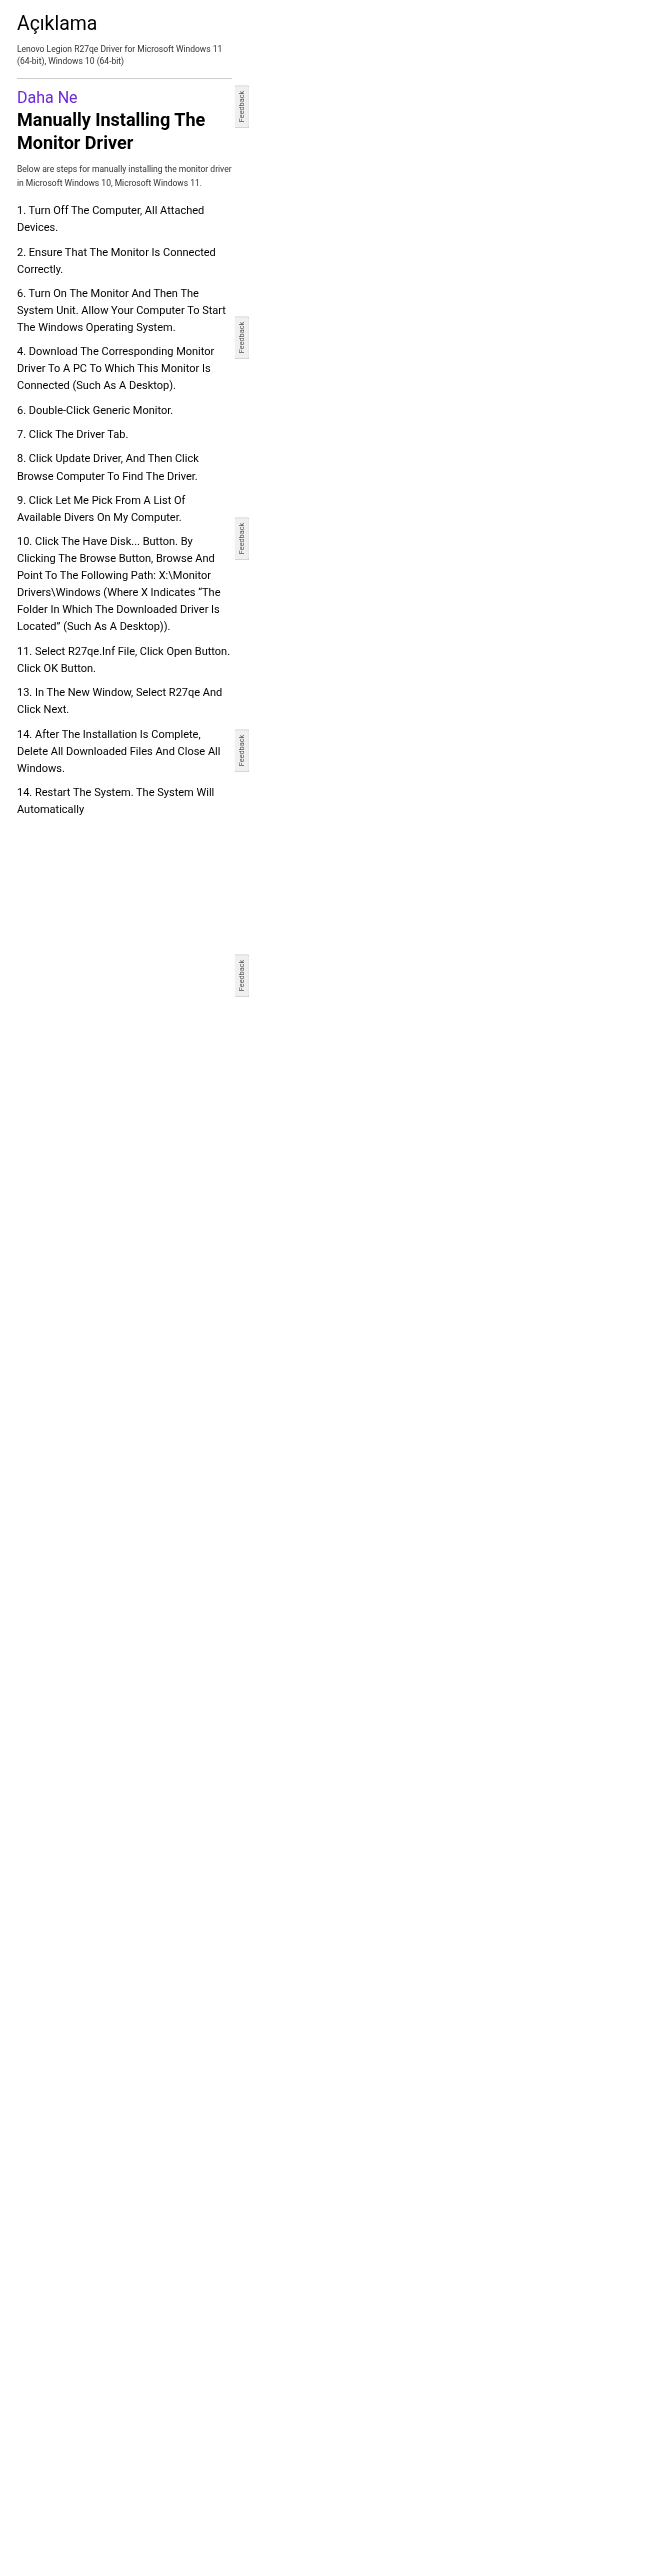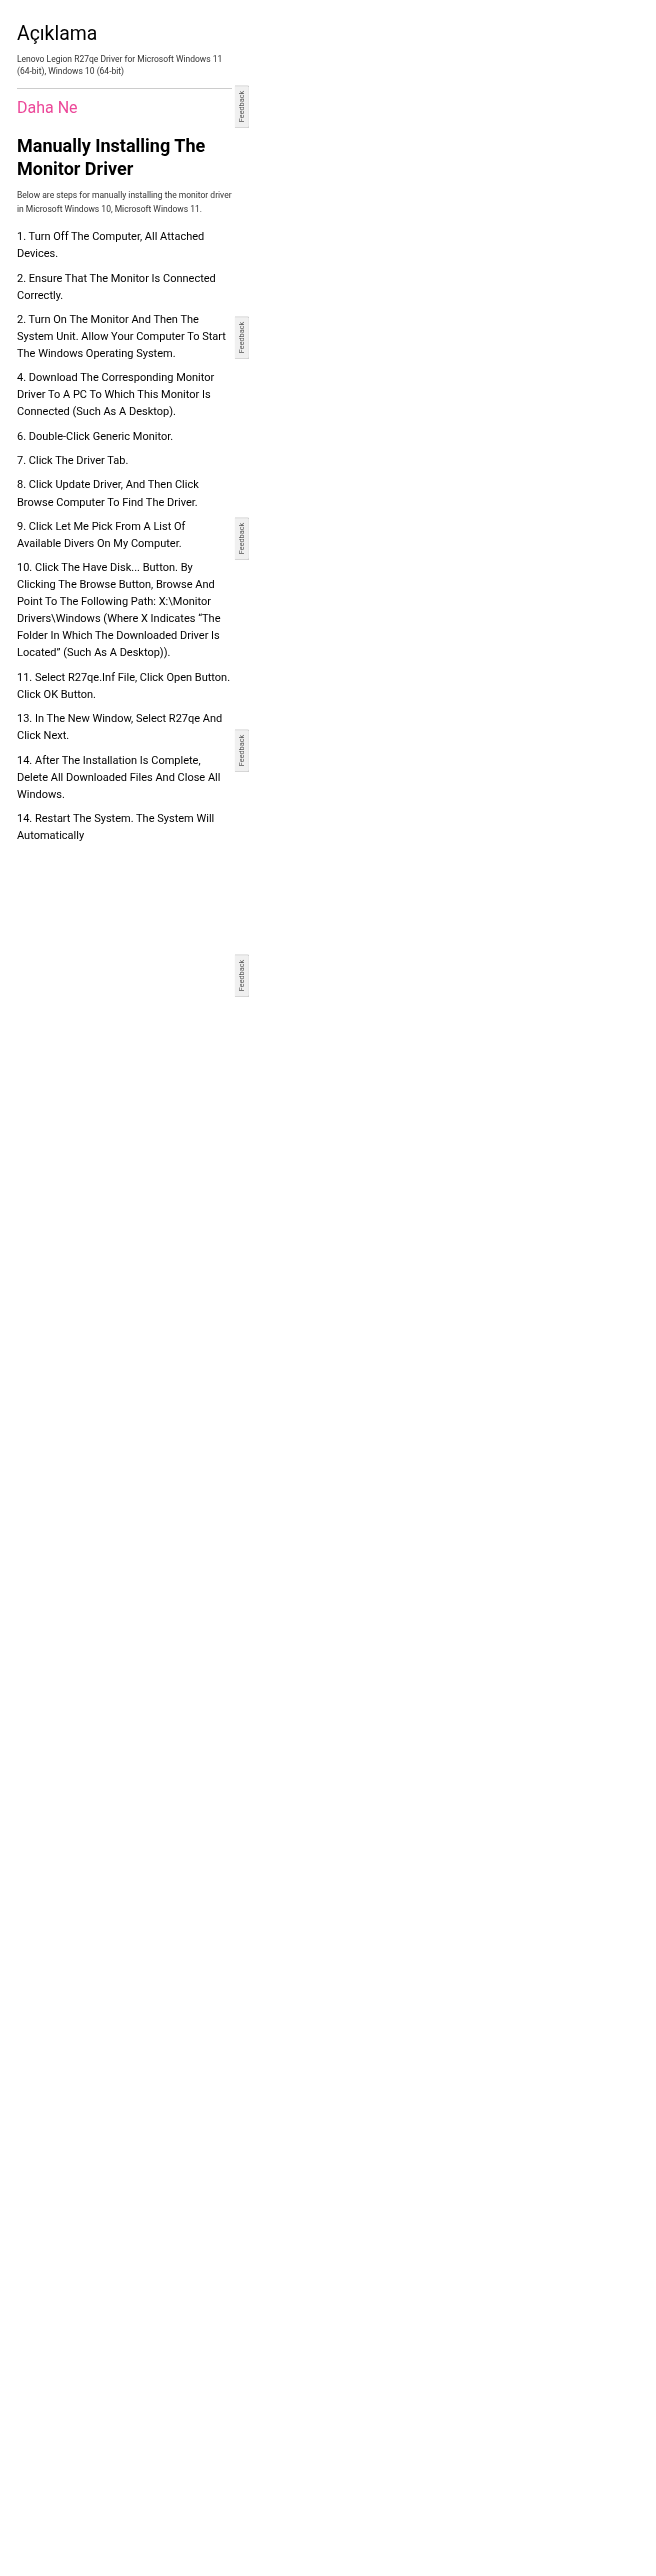--- a/index.html
+++ b/index.html
@@ -12,21 +12,21 @@
       font-family: -apple-system, BlinkMacSystemFont, 'Segoe UI', Roboto, sans-serif;
       background: #ffffff;
       color: #000000;
       width: 249px;
       min-height: 2576px;
       position: relative;
       overflow-x: hidden;
     }
 
     .page-container {
-      padding: 22px 17px;
+      padding: 12px 17px;
       position: relative;
     }
 
     .section-title {
       font-size: 19.4px;
       font-weight: 400;
       color: #000;
       margin-bottom: 7.3px;
       line-height: 1.2;
     }
@@ -40,22 +40,22 @@
 
     .divider {
       border: none;
       border-top: 0.6px solid #ccc;
       margin: 9.7px 0;
     }
 
     .section-header {
       font-size: 16px;
       font-weight: 400;
-      color: #ec4899;
-      margin-bottom: 16px;
+      color: #6d28d9;
+      margin-bottom: 0;
       line-height: 1.2;
     }
 
     .manual-title {
       font-size: 18px;
       font-weight: 700;
       color: #000;
       margin-bottom: 8.5px;
       line-height: 1.3;
     }
@@ -128,21 +128,21 @@
 
   <h2 class="section-header">Daha Ne</h2>
 
   <h3 class="manual-title">Manually Installing The Monitor Driver</h3>
 
   <p class="description-text">Below are steps for manually installing the monitor driver in Microsoft Windows 10, Microsoft Windows 11.</p>
 
   <div class="steps-container">
     <div class="step-item">1. Turn Off The Computer, All Attached Devices.</div>
     <div class="step-item">2. Ensure That The Monitor Is Connected Correctly.</div>
-    <div class="step-item">2. Turn On The Monitor And Then The System Unit. Allow Your Computer To Start The Windows Operating System.</div>
+    <div class="step-item">6. Turn On The Monitor And Then The System Unit. Allow Your Computer To Start The Windows Operating System.</div>
     <div class="step-item">4. Download The Corresponding Monitor Driver To A PC To Which This Monitor Is Connected (Such As A Desktop).</div>
     <div class="step-item">6. Double-Click Generic Monitor.</div>
     <div class="step-item">7. Click The Driver Tab.</div>
     <div class="step-item">8. Click Update Driver, And Then Click Browse Computer To Find The Driver.</div>
     <div class="step-item">9. Click Let Me Pick From A List Of Available Divers On My Computer.</div>
     <div class="step-item">10. Click The Have Disk... Button. By Clicking The Browse Button, Browse And Point To The Following Path: X:\Monitor Drivers\Windows (Where X Indicates “The Folder In Which The Downloaded Driver Is Located” (Such As A Desktop)).</div>
     <div class="step-item">11. Select R27qe.Inf File, Click Open Button. Click OK Button.</div>
     <div class="step-item">13. In The New Window, Select R27qe And Click Next.</div>
     <div class="step-item">14. After The Installation Is Complete, Delete All Downloaded Files And Close All Windows.</div>
     <div class="step-item">14. Restart The System. The System Will Automatically</div>

